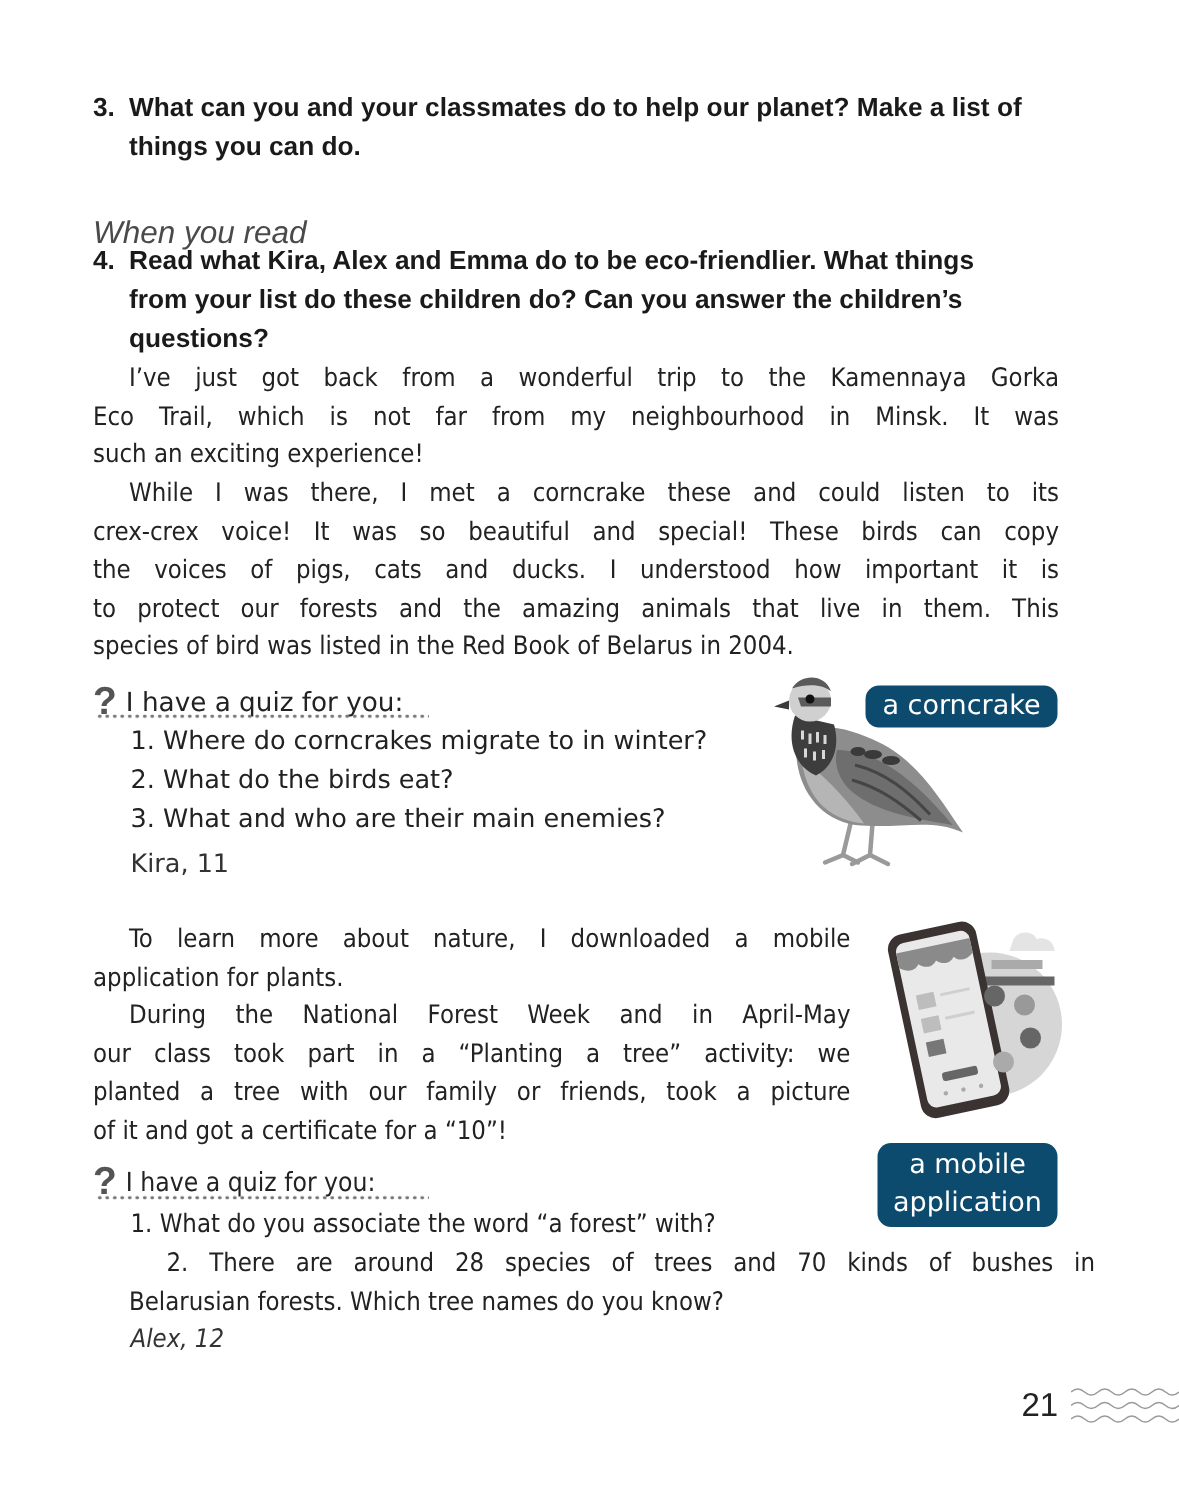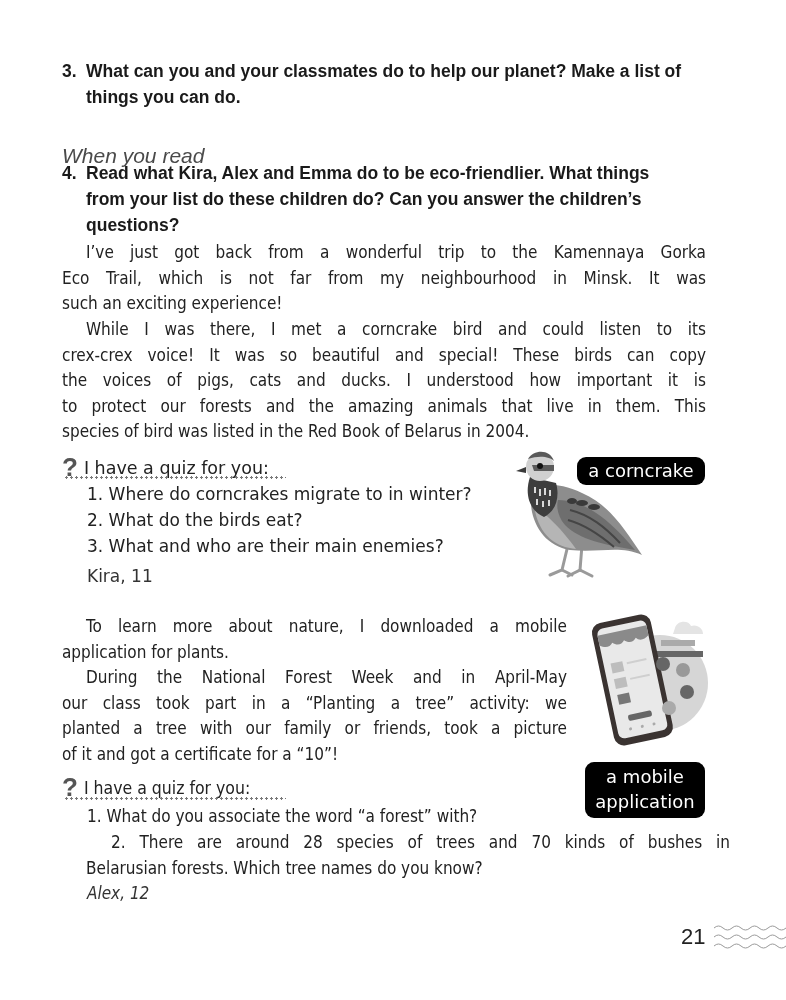--- a/index.html
+++ b/index.html
@@ -14,21 +14,21 @@
   .para { position:absolute; left:62px; text-align:justify; }
   .para .line { display:block; white-space:nowrap; }
   .justify-line { display:flex; justify-content:space-between; white-space:nowrap; }
   .quiz-title { position:absolute; left:62px; font-family:"DejaVu Sans", sans-serif; font-size:17.5px; color:#222; }
   .quiz-title .q { display:inline-block; font-family:"Liberation Sans", sans-serif; font-weight:bold; font-size:26px; color:#555; margin-right:6px; vertical-align:-2px; }
   .dots { position:absolute; left:64px; width:222px; height:3px;
           background-image: radial-gradient(circle, #777 1px, transparent 1.3px);
           background-size:5px 3px; background-repeat:repeat-x; }
   .qitem { position:absolute; left:87px; font-family:"DejaVu Sans", sans-serif; font-size:17px; color:#222; white-space:nowrap; }
   .sign { position:absolute; left:87px; font-family:"DejaVu Sans", sans-serif; font-size:17px; color:#333; }
-  .label { position:absolute; background:#000000; color:#fff; border-radius:9px; font-family:"DejaVu Sans", sans-serif; font-size:18px; text-align:center; }
+  .label { position:absolute; background:#0c4a6e; color:#fff; border-radius:9px; font-family:"DejaVu Sans", sans-serif; font-size:18px; text-align:center; }
   .pagenum { position:absolute; left:681px; top:924px; font-family:"Liberation Sans", sans-serif; font-size:22px; color:#222; }
 </style>
 </head>
 <body>
 
 <div class="task bold" style="top:58px;">
   <span class="num">3.</span>
   <span class="txt">What can you and your classmates do to help our planet? Make a list of</span>
   <span class="txt">things you can do.</span>
 </div>
@@ -41,21 +41,21 @@
   <span class="txt justify-line"><span style="width:100%;text-align-last:justify;">from your list do these children do? Can you answer the children’s</span></span>
   <span class="txt">questions?</span>
 </div>
 
 <div class="para body" style="top:240px; width:644px;">
   <span class="line" style="padding-left:24px;text-align-last:justify;">I’ve just got back from a wonderful trip to the Kamennaya Gorka</span>
   <span class="line" style="text-align-last:justify;">Eco Trail, which is not far from my neighbourhood in Minsk. It was</span>
   <span class="line">such an exciting experience!</span>
 </div>
 <div class="para body" style="top:317px; width:644px;">
-  <span class="line" style="padding-left:24px;text-align-last:justify;">While I was there, I met a corncrake bird and could listen to its</span>
+  <span class="line" style="padding-left:24px;text-align-last:justify;">While I was there, I met a corncrake these and could listen to its</span>
   <span class="line" style="text-align-last:justify;">crex-crex voice! It was so beautiful and special! These birds can copy</span>
   <span class="line" style="text-align-last:justify;">the voices of pigs, cats and ducks. I understood how important it is</span>
   <span class="line" style="text-align-last:justify;">to protect our forests and the amazing animals that live in them. This</span>
   <span class="line">species of bird was listed in the Red Book of Belarus in 2004.</span>
 </div>
 
 <div class="quiz-title" style="top:452px;">
   <span class="q">?</span><span>I have a quiz for you:</span>
 </div>
 <div class="dots" style="top:476px;"></div>

